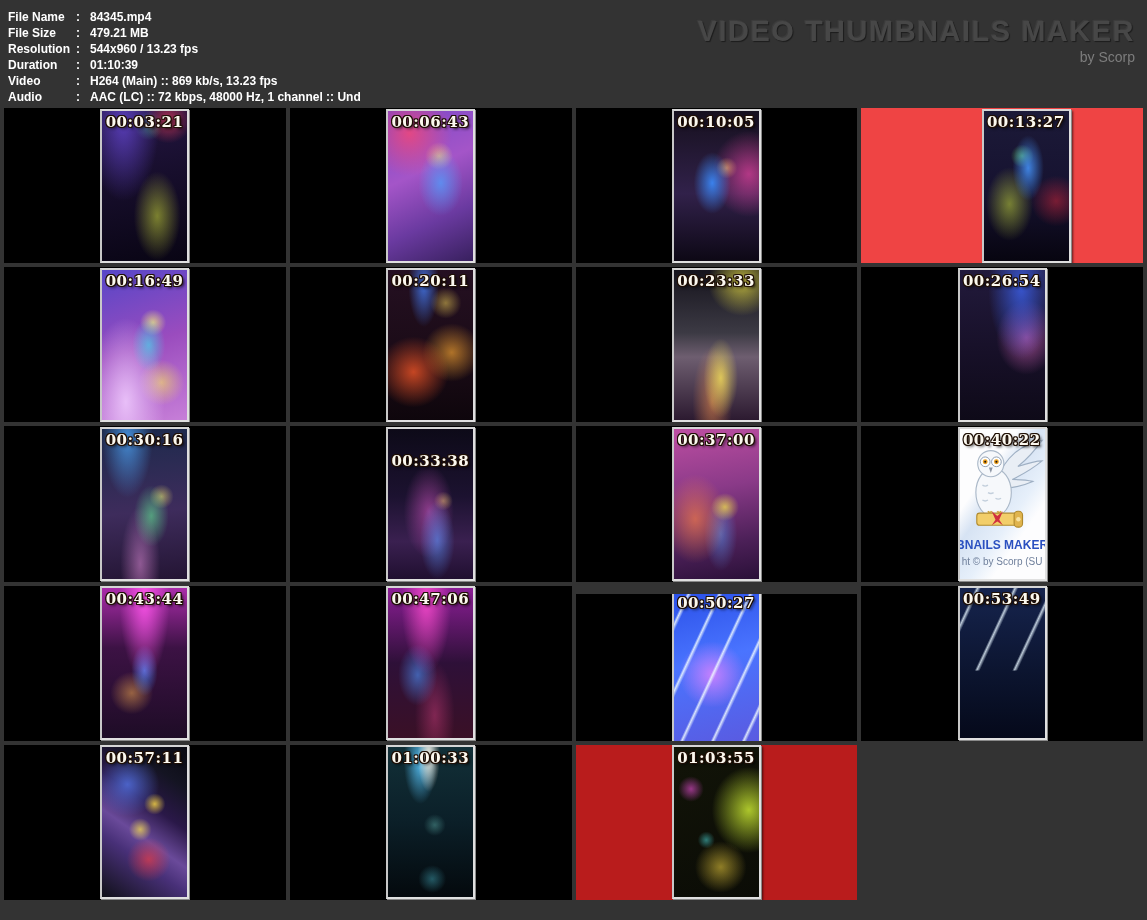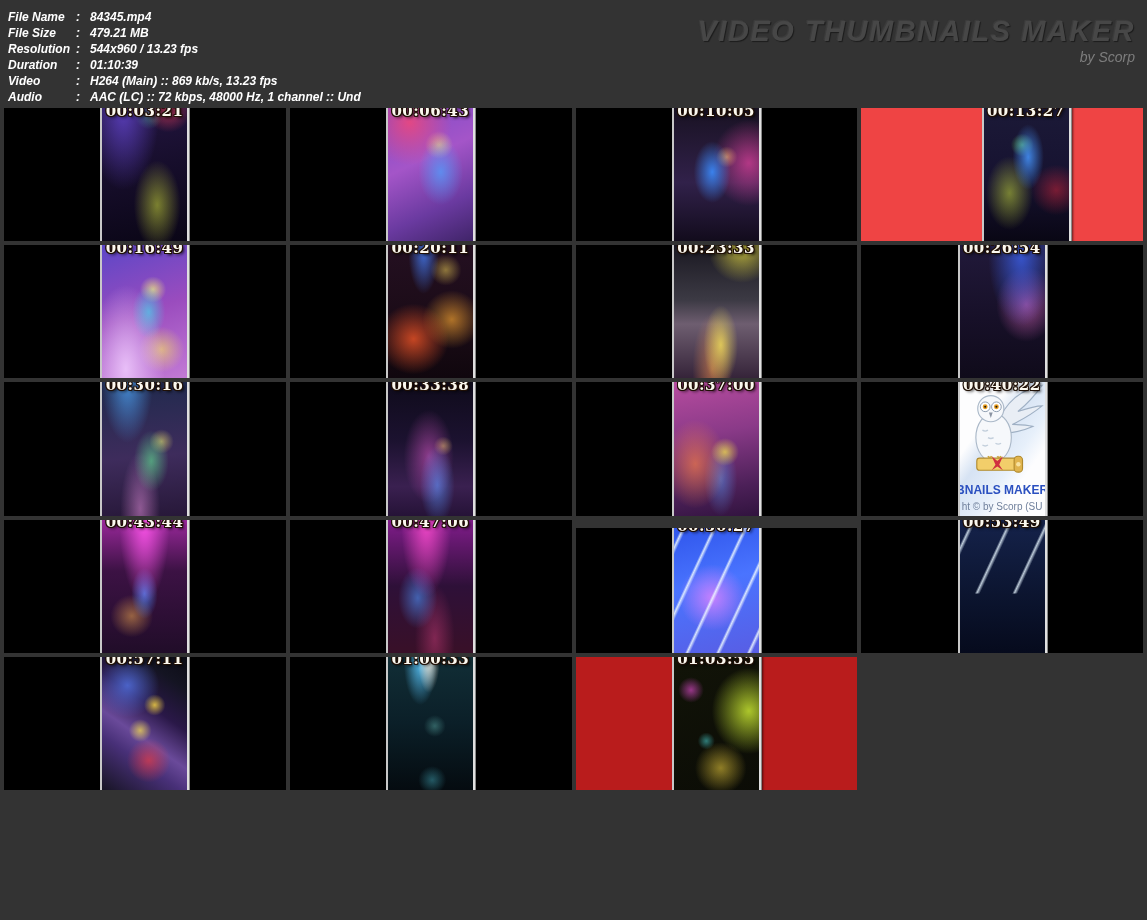--- a/index.html
+++ b/index.html
@@ -1,36 +1,36 @@
 <!DOCTYPE html>
 <html><head>
 <meta charset="utf-8">
 <style>
   * { margin:0; padding:0; box-sizing:border-box; }
   html,body { width:1147px; height:920px; overflow:hidden; }
   body { background:#333333; font-family:"Liberation Sans", sans-serif; position:relative; }
 
   
-  .header { position:relative; height:104px; padding:9px 10px 0 8px;font-style:italic; }
+  .header { position:relative; height:104px; padding:9px 10px 0 8px; }
   .meta { display:flex; flex-direction:column; }
   .meta-row { display:flex; color:#ffffff; font-size:12px; font-weight:bold; line-height:16px; white-space:pre; }
   .meta-label { width:68px; }
   .meta-sep { width:14px; }
   .brand { position:absolute; top:15px; right:12px; text-align:right; }
   .brand-title {
     font-size:29px; font-weight:bold; letter-spacing:1.5px; color:#474747;
     text-shadow:1px 1px 1px rgba(0,0,0,0.45), -1px -1px 1px rgba(110,110,110,0.18);
     white-space:nowrap;
   }
   .brand-byline { font-size:14px; color:#7d7d7d; margin-top:1px; }
 
   
   .grid {
     display:grid; grid-template-columns:repeat(4,1fr); grid-template-rows:repeat(5,1fr);
-    gap:4px; margin:4px; height:682px;
+    gap:4px; margin:4px; height:792px;
   }
   .cell {
     background:#000000; position:relative; overflow:hidden;
     display:flex; align-items:center; justify-content:center;
   }
   .thumb {
     position:relative; width:89px; height:154px; flex:0 0 auto;
     border:2px solid #e0e0e0; border-left-color:#c8c8c8; border-top-color:#d6d6d6;
     box-shadow:1px 1px 0 #8a8a8a, 2px 2px 2px rgba(0,0,0,0.6);
     background:#111; overflow:hidden;
@@ -164,21 +164,21 @@
   <div class="cell" style="background-color: rgb(0, 0, 0);">
     <div class="thumb" style="background: radial-gradient(at 58% 58%, rgba(100, 235, 150, 0.6) 0%, rgba(100, 235, 150, 0) 25%), radial-gradient(at 30% 6%, rgba(80, 170, 255, 0.75) 0%, rgba(80, 170, 255, 0) 30%), radial-gradient(circle at 70% 45%, rgba(250, 240, 110, 0.55) 0%, rgba(250, 240, 110, 0) 12%), radial-gradient(at 45% 90%, rgba(240, 150, 230, 0.5) 0%, rgba(240, 150, 230, 0) 30%), linear-gradient(175deg, rgb(28, 42, 76) 0%, rgb(62, 44, 92) 55%, rgb(36, 21, 52) 100%);">
 
       <span class="timestamp" style="color: rgb(251, 248, 239);">00:30:16</span>
     </div>
   </div>
 
   <div class="cell" style="background-color: rgb(0, 0, 0);">
     <div class="thumb" style="background: radial-gradient(at 58% 74%, rgba(90, 150, 255, 0.6) 0%, rgba(90, 150, 255, 0) 25%), radial-gradient(at 48% 55%, rgba(225, 90, 205, 0.55) 0%, rgba(225, 90, 205, 0) 40%), radial-gradient(circle at 65% 48%, rgba(250, 225, 90, 0.5) 0%, rgba(250, 225, 90, 0) 10%), linear-gradient(rgb(13, 10, 24) 0%, rgb(28, 18, 48) 45%, rgb(58, 32, 80) 75%, rgb(32, 15, 48) 100%);">
 
-      <span class="timestamp" style="color: rgb(251, 248, 239);">00:33:38</span>
+      <span class="timestamp" style="color: rgb(251, 248, 239); margin-top: 21px;">00:33:38</span>
     </div>
   </div>
 
   <div class="cell" style="background-color: rgb(0, 0, 0);">
     <div class="thumb" style="background: radial-gradient(circle at 60% 52%, rgba(255, 235, 70, 0.7) 0%, rgba(255, 235, 70, 0) 15%), radial-gradient(at 25% 60%, rgba(255, 130, 70, 0.65) 0%, rgba(255, 130, 70, 0) 35%), radial-gradient(at 55% 70%, rgba(90, 160, 255, 0.5) 0%, rgba(90, 160, 255, 0) 25%), linear-gradient(170deg, rgb(189, 78, 162) 0%, rgb(138, 58, 136) 40%, rgb(76, 32, 88) 75%, rgb(42, 16, 56) 100%);">
 
       <span class="timestamp" style="color: rgb(251, 248, 239);">00:37:00</span>
     </div>
   </div>
 

